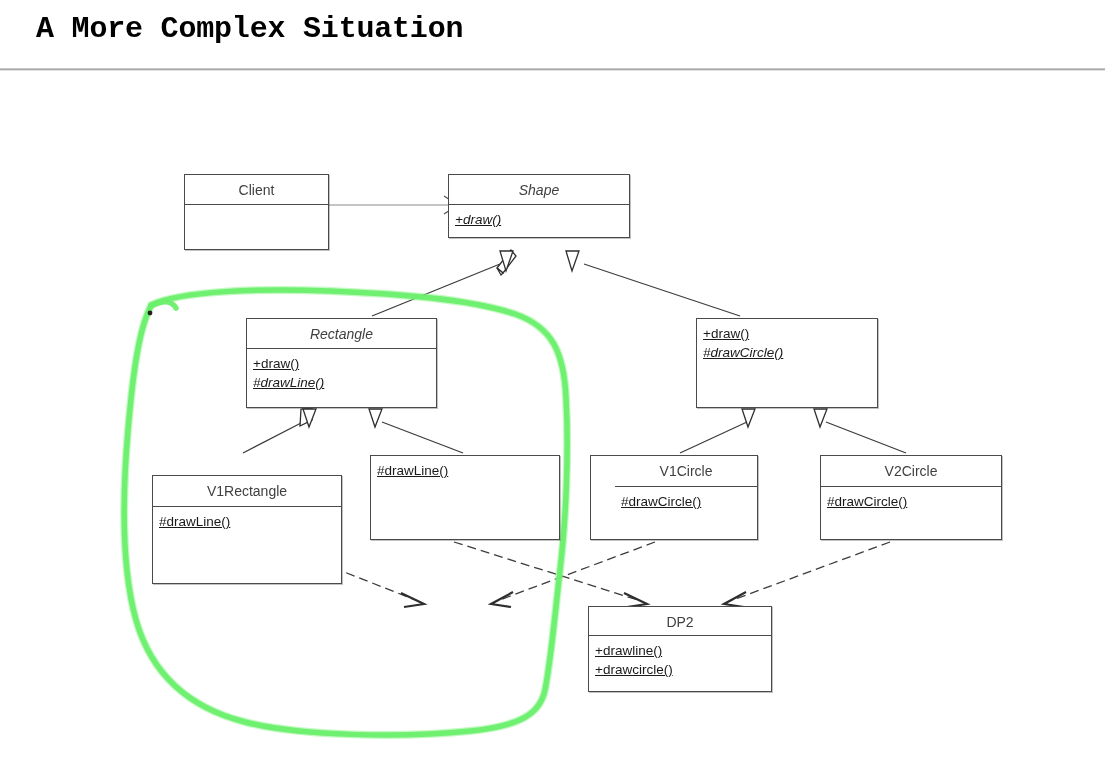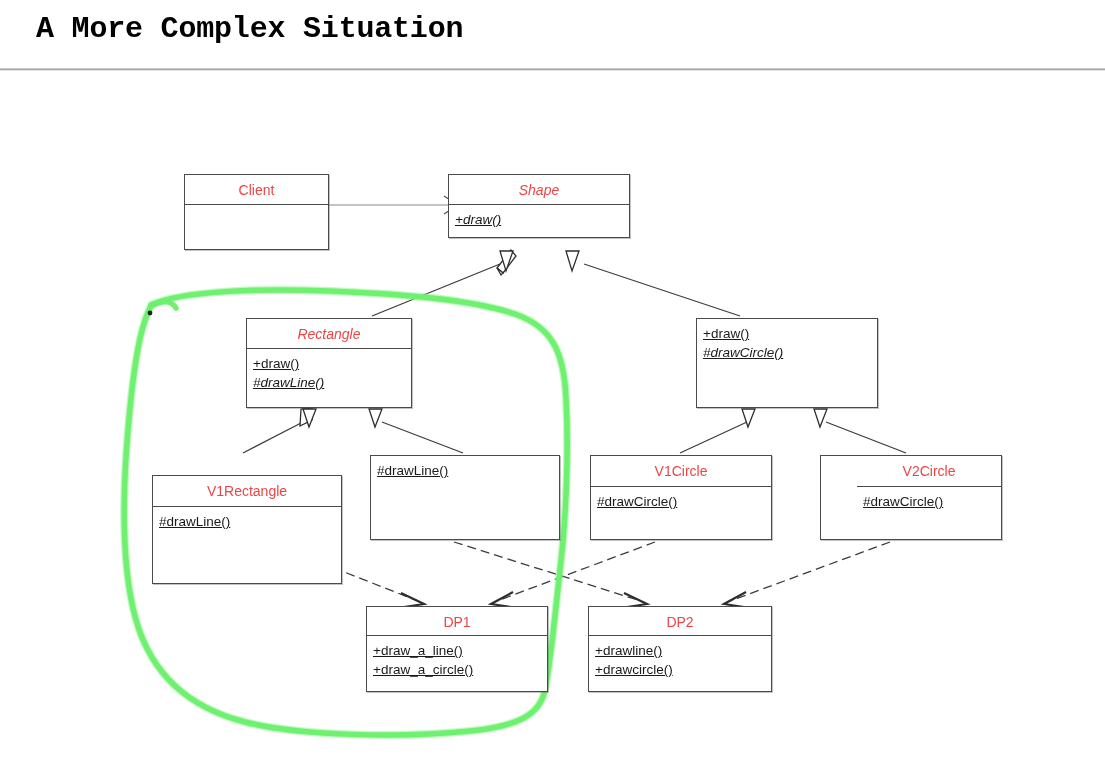--- a/index.html
+++ b/index.html
@@ -52,21 +52,21 @@
     position: absolute;
     box-sizing: border-box;
     border: 1px solid #4a4a4a;
     background: #ffffff;
     box-shadow: 1px 1px 0 rgba(80,80,80,0.35);
   }
   .uml-name {
     box-sizing: border-box;
     text-align: center;
     font-size: 14px;
-    color: #ef4444;
+    color: #404040;
     border-bottom: 1px solid #4a4a4a;
     line-height: 1;
     padding-top: 8px;
     padding-bottom: 8px;
     white-space: nowrap;
     overflow: hidden;
   }
   .uml-name.abstract { font-style: italic; }
   .uml-ops {
     box-sizing: border-box;
@@ -243,21 +243,21 @@
     <div class="uml-ops empty-compartment"></div>
   </div>
 
   <div class="uml-class" style="left:448px; top:174px; width:182px; height:64px;">
     <div class="uml-name abstract" style="height:30px;">Shape</div>
     <div class="uml-ops">
       <div class="uml-op abstract">+draw()</div>
     </div>
   </div>
 
-  <div class="uml-class" style="left:246px; top:318px; width:166px; height:90px;">
+  <div class="uml-class" style="left:246px; top:318px; width:191px; height:90px;">
     <div class="uml-name abstract" style="height:30px;">Rectangle</div>
     <div class="uml-ops">
       <div class="uml-op">+draw()</div>
       <div class="uml-op abstract">#drawLine()</div>
     </div>
   </div>
 
   <div class="uml-class" style="left:696px; top:318px; width:182px; height:90px;">
     <div class="uml-ops">
       <div class="uml-op">+draw()</div>
@@ -271,41 +271,34 @@
       <div class="uml-op">#drawLine()</div>
     </div>
   </div>
 
   <div class="uml-class" style="left:370px; top:455px; width:190px; height:85px;">
     <div class="uml-ops">
       <div class="uml-op">#drawLine()</div>
     </div>
   </div>
 
-  <div class="uml-class" style="left:590px; top:455px; width:182px; height:85px;">
+  <div class="uml-class" style="left:590px; top:455px; width:168px; height:85px;padding-left:24px;">
     <div class="uml-name" style="height:31px;">V1Circle</div>
     <div class="uml-ops">
       <div class="uml-op">#drawCircle()</div>
     </div>
   </div>
 
-  <div class="uml-class" style="left:820px; top:455px; width:182px; height:85px;padding-left:36px;">
+  <div class="uml-class" style="left:820px; top:455px; width:182px; height:85px;">
     <div class="uml-name" style="height:31px;">V2Circle</div>
     <div class="uml-ops">
       <div class="uml-op">#drawCircle()</div>
     </div>
   </div>
 
-  <div class="uml-class" style="left:366px; top:606px; width:182px; height:86px;">
-    <div class="uml-name" style="height:29px;">DP1</div>
-    <div class="uml-ops">
-      <div class="uml-op">+draw_a_line()</div>
-      <div class="uml-op">+draw_a_circle()</div>
-    </div>
-  </div>
 
   <div class="uml-class" style="left:588px; top:606px; width:184px; height:86px;">
     <div class="uml-name" style="height:29px;">DP2</div>
     <div class="uml-ops">
       <div class="uml-op">+drawline()</div>
       <div class="uml-op">+drawcircle()</div>
     </div>
   </div>
 
 </div>

